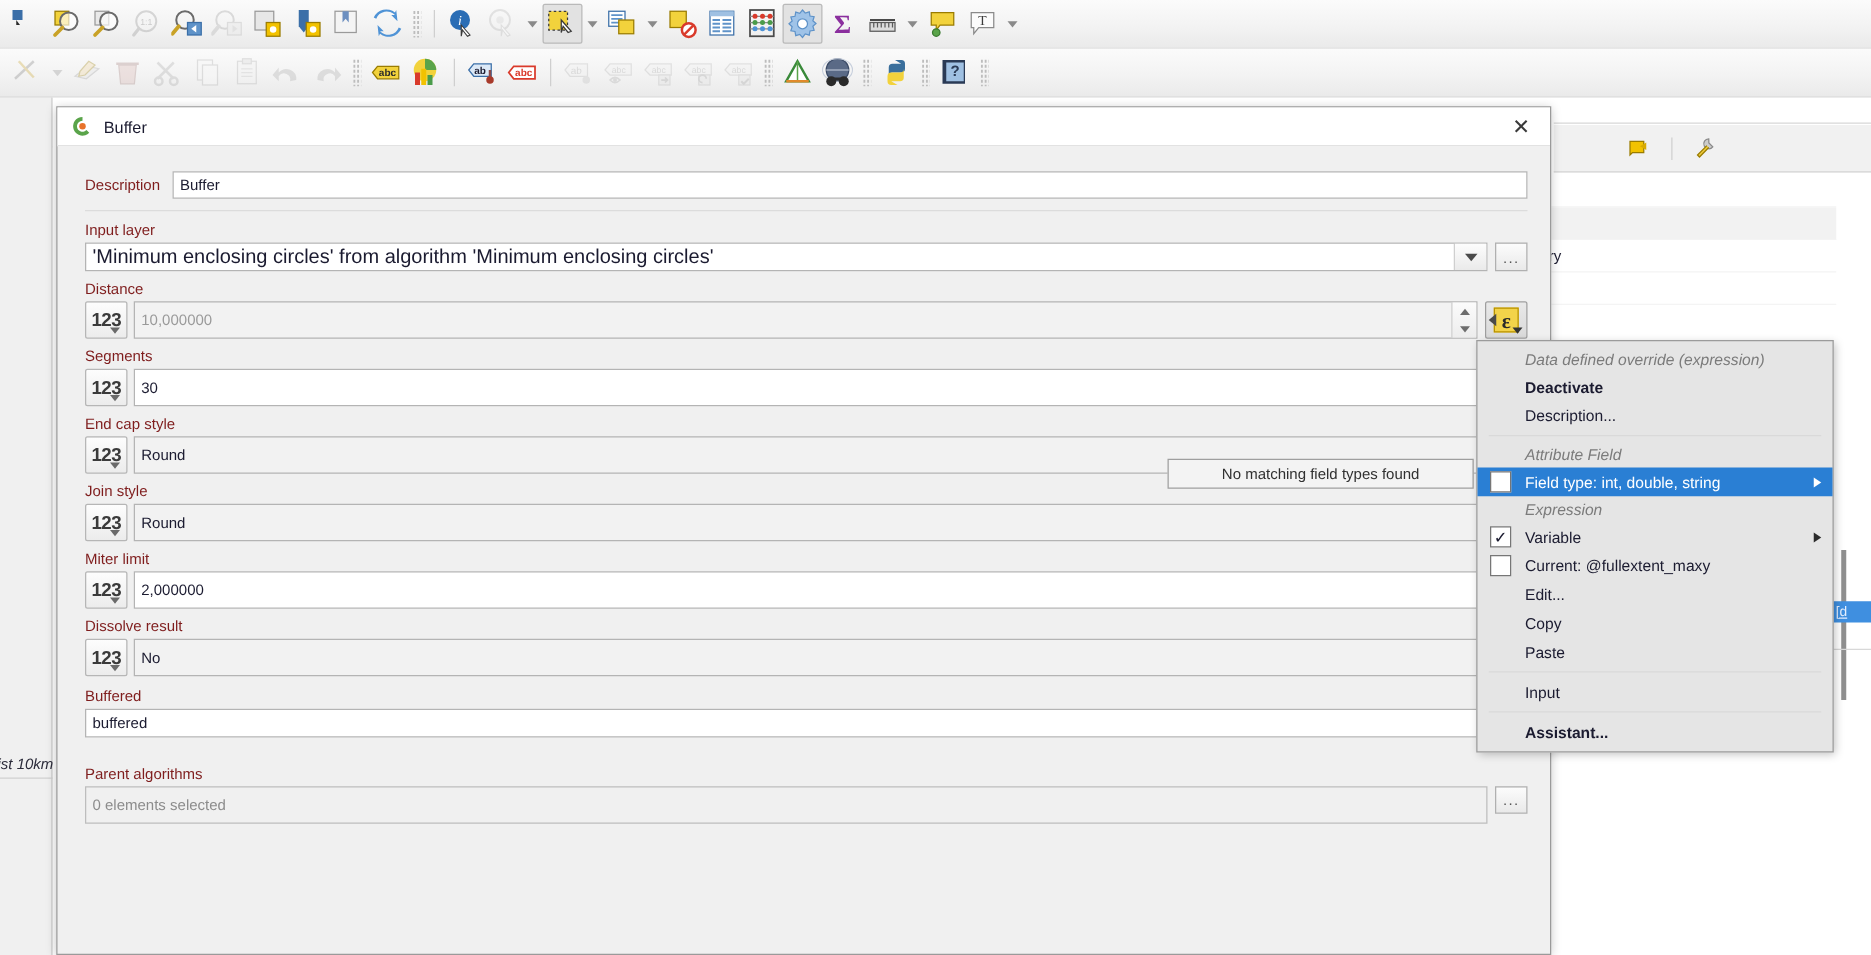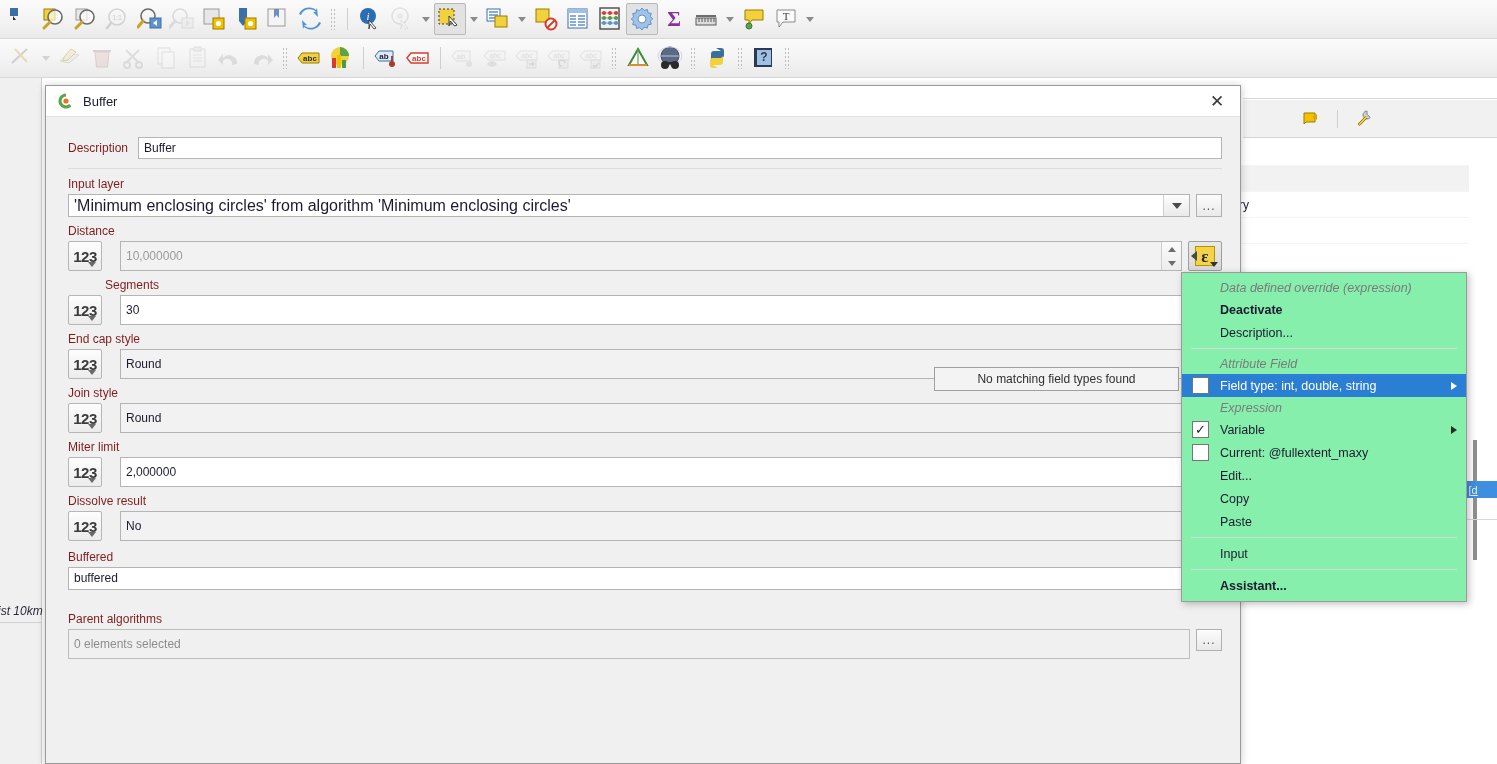--- a/index.html
+++ b/index.html
@@ -112,21 +112,21 @@
   .btn123 { width:34px; height:30px; border:1px solid #b6b6b6; border-radius:2px;
             background: linear-gradient(to bottom,#fdfdfd,#ececec);
             display:flex; align-items:center; justify-content:center;
             position:relative; flex:0 0 auto; }
   .btn123 .g { font-family:"Liberation Sans", sans-serif; font-weight:bold;
                font-size:15px; color:#3b3b3b; letter-spacing:-.5px; }
   .btn123 .tri { position:absolute; right:5px; bottom:3px; width:0;height:0;
                  border-left:4px solid transparent;border-right:4px solid transparent;
                  border-top:5px solid #6a6a6a; }
 
-  .param-row { display:flex; align-items:stretch; gap:18px; }
+  .param-row { display:flex; align-items:stretch; gap:5px; }
   .param-row .field { flex:1; display:flex; align-items:stretch;
                       border:1px solid #b4b4b4; background:#ffffff; height:30px; }
   .param-row .field.ro { background:#f2f2f2; }
   .param-row .field .v { flex:1; display:flex; align-items:center; padding-left:5px;
                          font-size:12px; color:#1b1b30; }
   .param-row .field .v.ph { color:#9a9a9a; }
   .spin { width:20px; border-left:1px solid #cfcfcf; display:flex;
           flex-direction:column; background: linear-gradient(to bottom,#fbfbfb,#ededed); }
   .spin .up, .spin .dn { flex:1; display:flex; align-items:center; justify-content:center; }
   .spin .up i { width:0;height:0;border-left:4px solid transparent;
@@ -155,21 +155,21 @@
              color:#ffffff; font-size:10px; display:flex; align-items:center;
              justify-content:center; margin-right:4px; }
 
   
   #nomatch-popup { position:absolute; left:934px; top:367px; width:245px; height:24px;
                    background:#f3f3f3; border:1px solid #9f9f9f;
                    display:flex; align-items:center; justify-content:center;
                    font-size:12px; color:#303030; z-index:40; }
 
   #ctx-menu { position:absolute; left:1181px; top:272px; width:286px;
-              background:#86efac; border:1px solid #9b9b9b;
+              background:#e5e5e5; border:1px solid #9b9b9b;
               box-shadow: 2px 2px 7px rgba(0,0,0,.25); z-index:60;
               padding: 4px 0 4px 0; }
   .mi { height:23px; display:flex; align-items:center; position:relative;
         font-size:12.5px; color:#1b1b30; padding-left:38px; }
   .mi.header { font-style:italic; color:#7b7b7b; padding-left:38px; height:21px; }
   .mi.bold { font-weight:bold; }
   .mi.sel { background:#2a7fd4; color:#ffffff; }
   .mi .chk { position:absolute; left:10px; top:3px; width:17px; height:17px;
              border:1px solid #767676; background:#ffffff;
              display:flex; align-items:center; justify-content:center;
@@ -641,21 +641,21 @@
               </div>
           </div>
         </div>
         <div class="dd-btn" style="position:absolute; right:18px;">
           <span class="lft"></span>
           <span class="eps">ε</span>
           <span class="dwn"></span>
         </div>
       </div>
 
-      <div class="fld-label" style="margin-top:7px;margin-left:37px;">Segments</div>
+      <div class="fld-label" style="margin-top:7px;">Segments</div>
       <div class="param-row">
         <div class="btn123">
           <span class="g">123</span>
           <span class="tri"></span>
         </div>
         <div class="field">
           <div class="v">30</div>
           <div class="spin" style="border-left:none;background:none;">
             <div class="up"></div>
             <div class="dn"></div>

